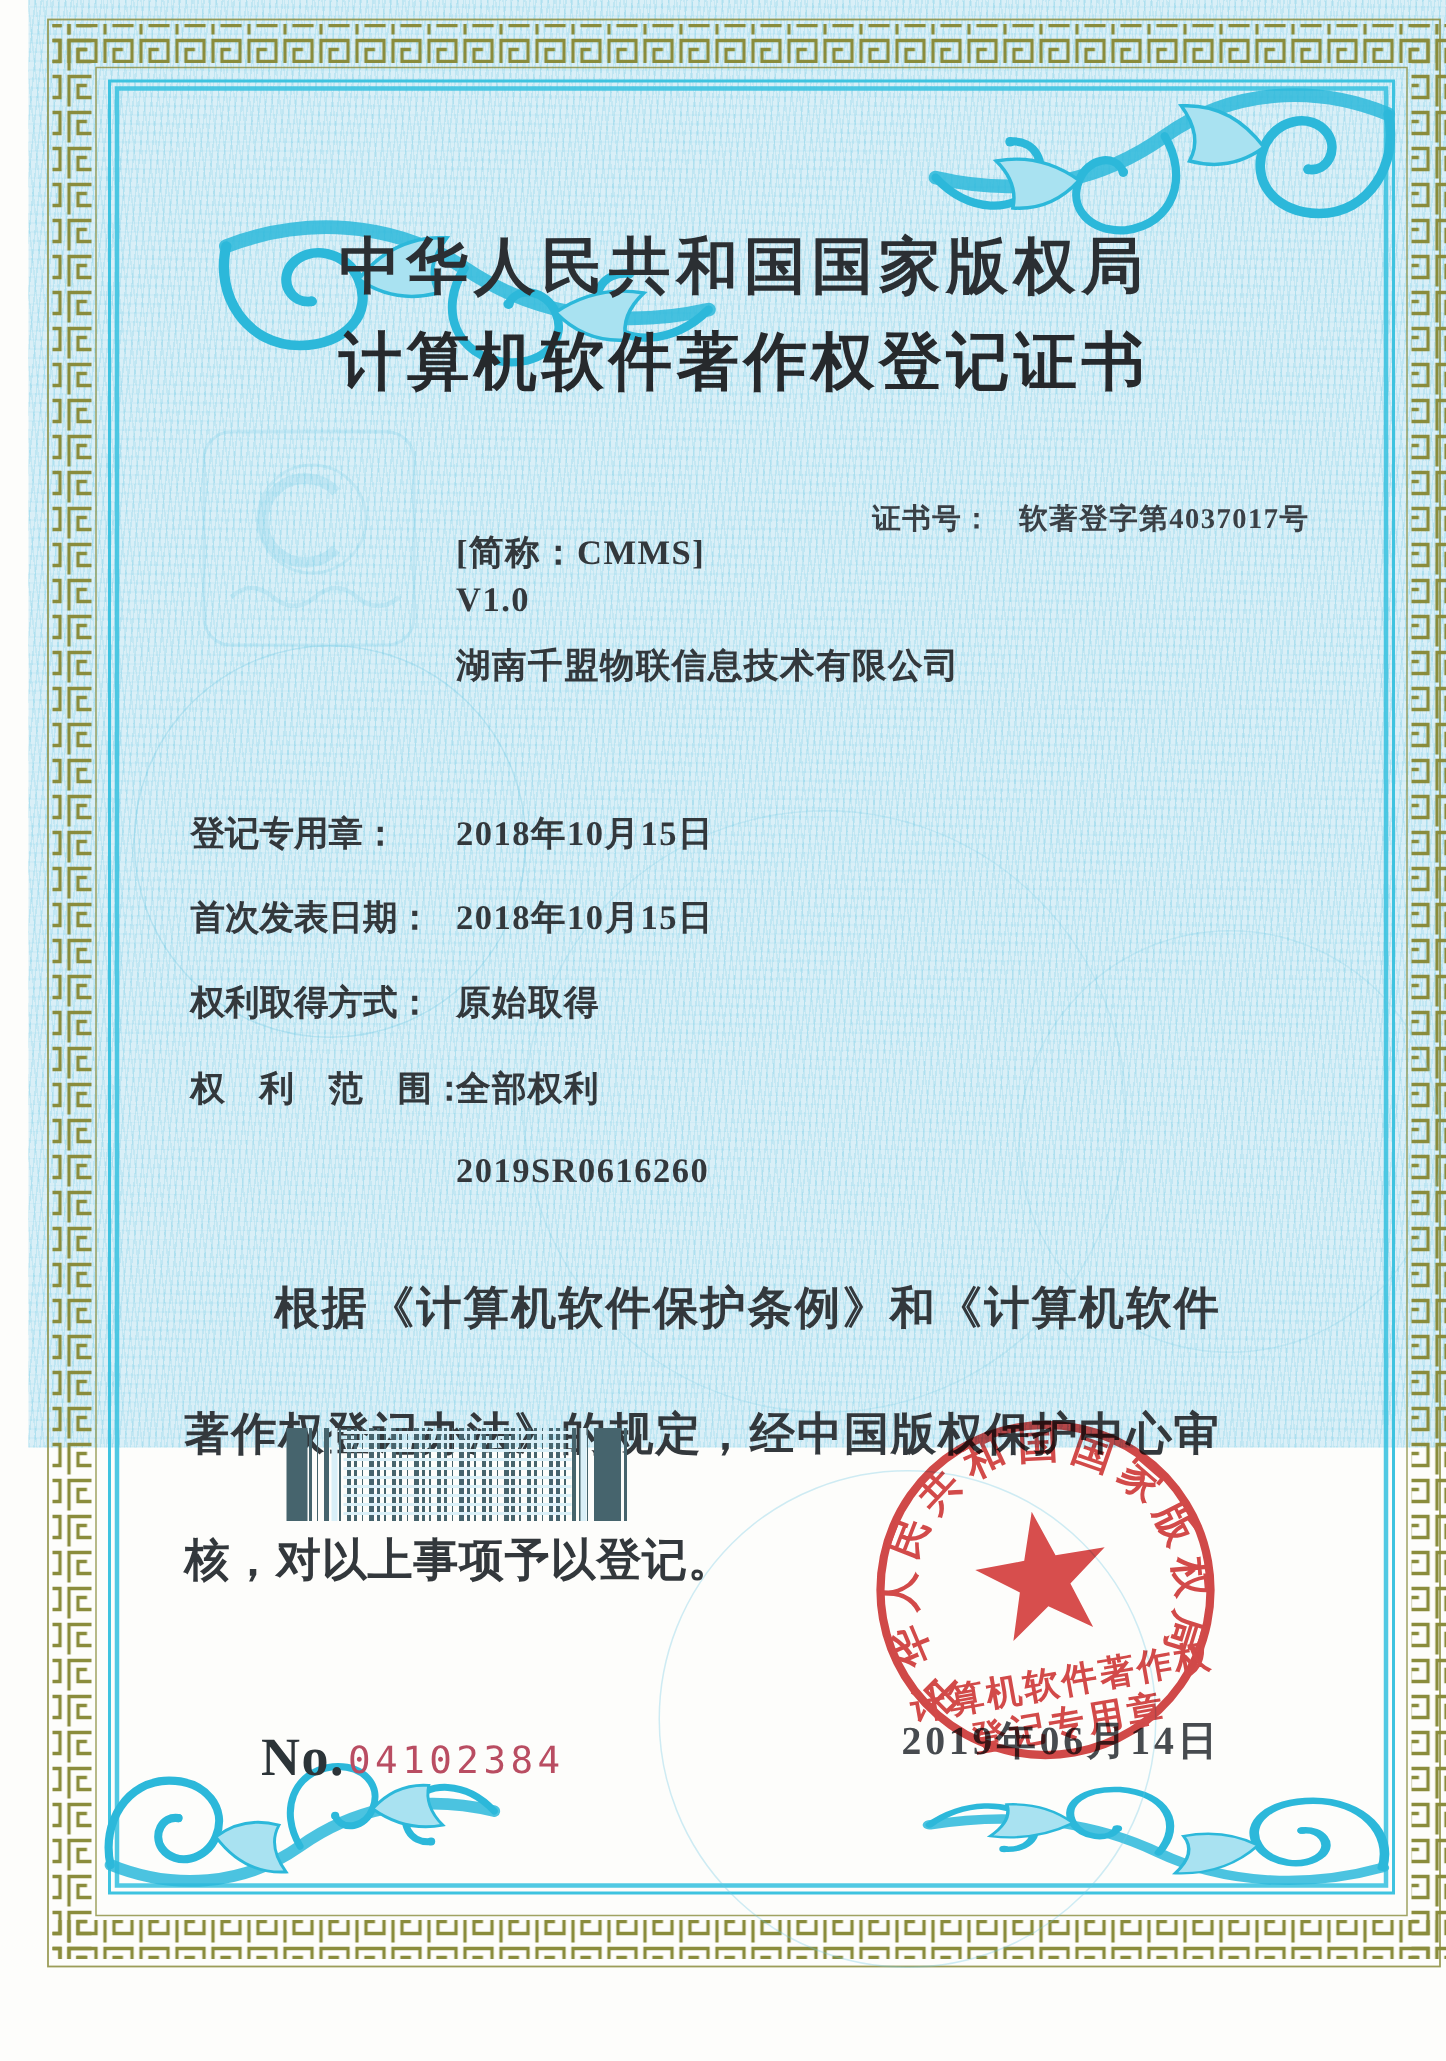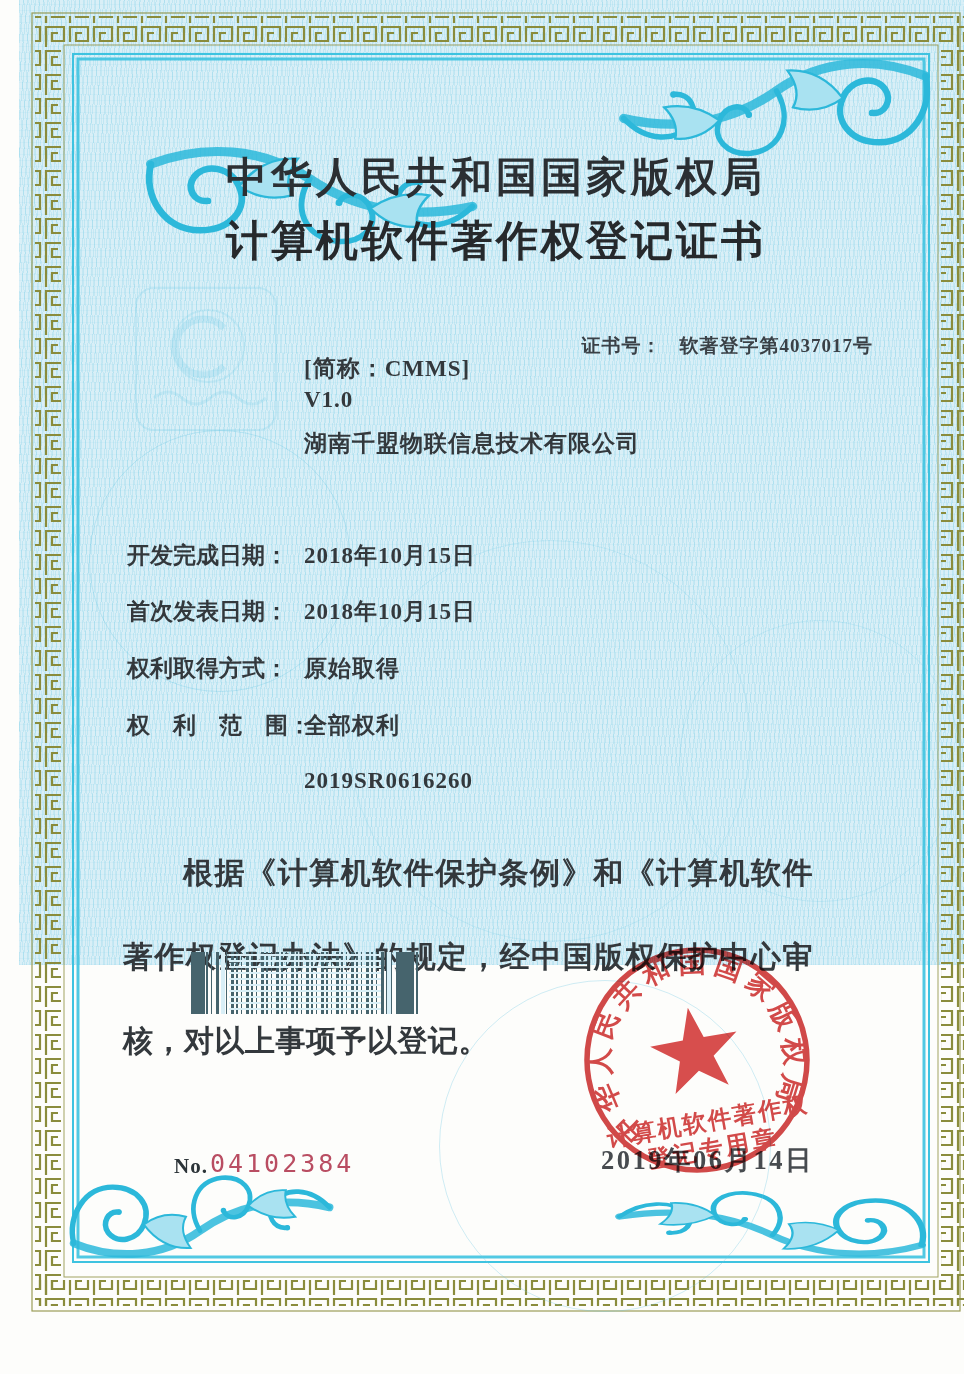--- a/index.html
+++ b/index.html
@@ -51,21 +51,21 @@
     background-size:14px 62px,16px 62px,4px 62px,4px 62px,152px 62px,228px 62px;
     background-position:0 0,206px 0,30px 0,196px 0,38px 0,0 0;
     background-repeat:no-repeat,no-repeat,no-repeat,no-repeat,no-repeat,repeat;
   }
 
   .seal-date{position:absolute;left:582px;top:1142px;font-size:26.5px;font-weight:600;
      color:#474b4f;letter-spacing:2.5px;z-index:2;}
   .seal{position:absolute;left:550px;top:934px;z-index:3;opacity:.93;mix-blend-mode:multiply;pointer-events:none;}
 
   .serial{position:absolute;left:155px;top:1150px;z-index:2;}
-  .serial .no-lab{font-size:21px;font-weight:bold;color:#2c3438;letter-spacing:1px;}
+  .serial .no-lab{font-size:36px;font-weight:bold;color:#2c3438;letter-spacing:1px;}
   .serial .no-val{font-family:"DejaVu Sans Mono","Liberation Mono",monospace;
      font-size:25px;color:#b94d62;letter-spacing:3px;margin-left:2px;position:relative;top:-1px;}
 </style>
 </head>
 <body>
 
 <div class="page">
   <div class="sheet">
 
     <svg class="frame-svg" width="954" height="1342" viewBox="0 0 954 1342">
@@ -126,21 +126,21 @@
       <div class="row r-short">
         <span class="val">[简称：CMMS]</span>
       </div>
       <div class="row r-ver">
         <span class="val">V1.0</span>
       </div>
       <div class="row r-owner">
         <span class="val">湖南千盟物联信息技术有限公司</span>
       </div>
       <div class="row r-dev">
-        <span class="lab">开发完成日期：</span>
+        <span class="lab">登记专用章：</span>
         <span class="val">2018年10月15日</span>
       </div>
       <div class="row r-pub">
         <span class="lab">首次发表日期：</span>
         <span class="val">2018年10月15日</span>
       </div>
       <div class="row r-acq">
         <span class="lab">权利取得方式：</span>
         <span class="val">原始取得</span>
       </div>

